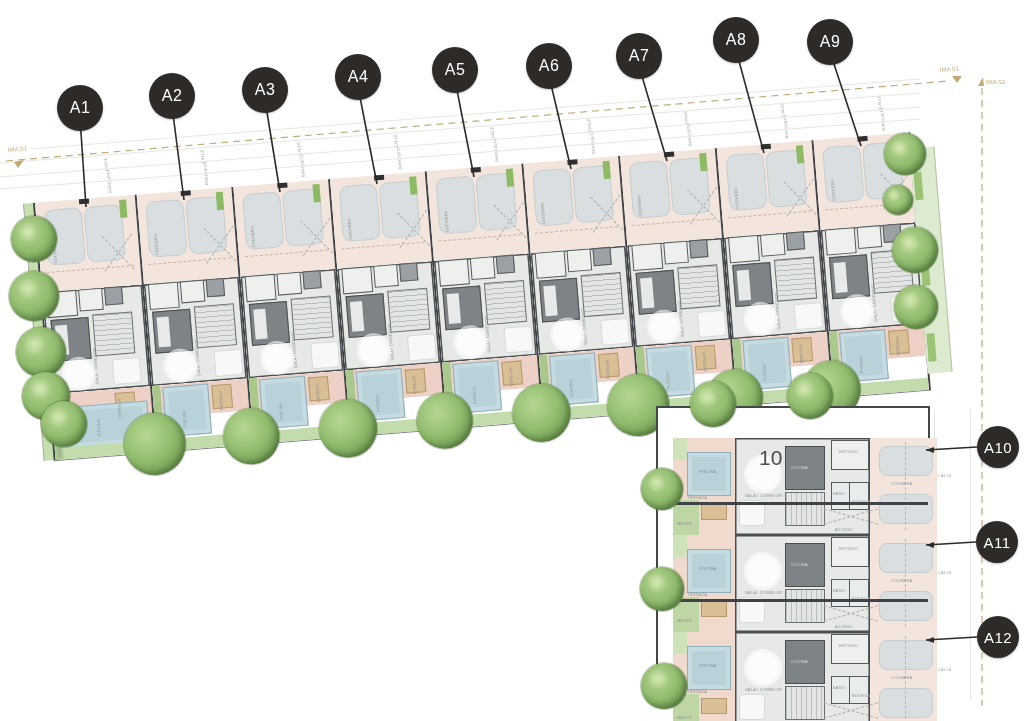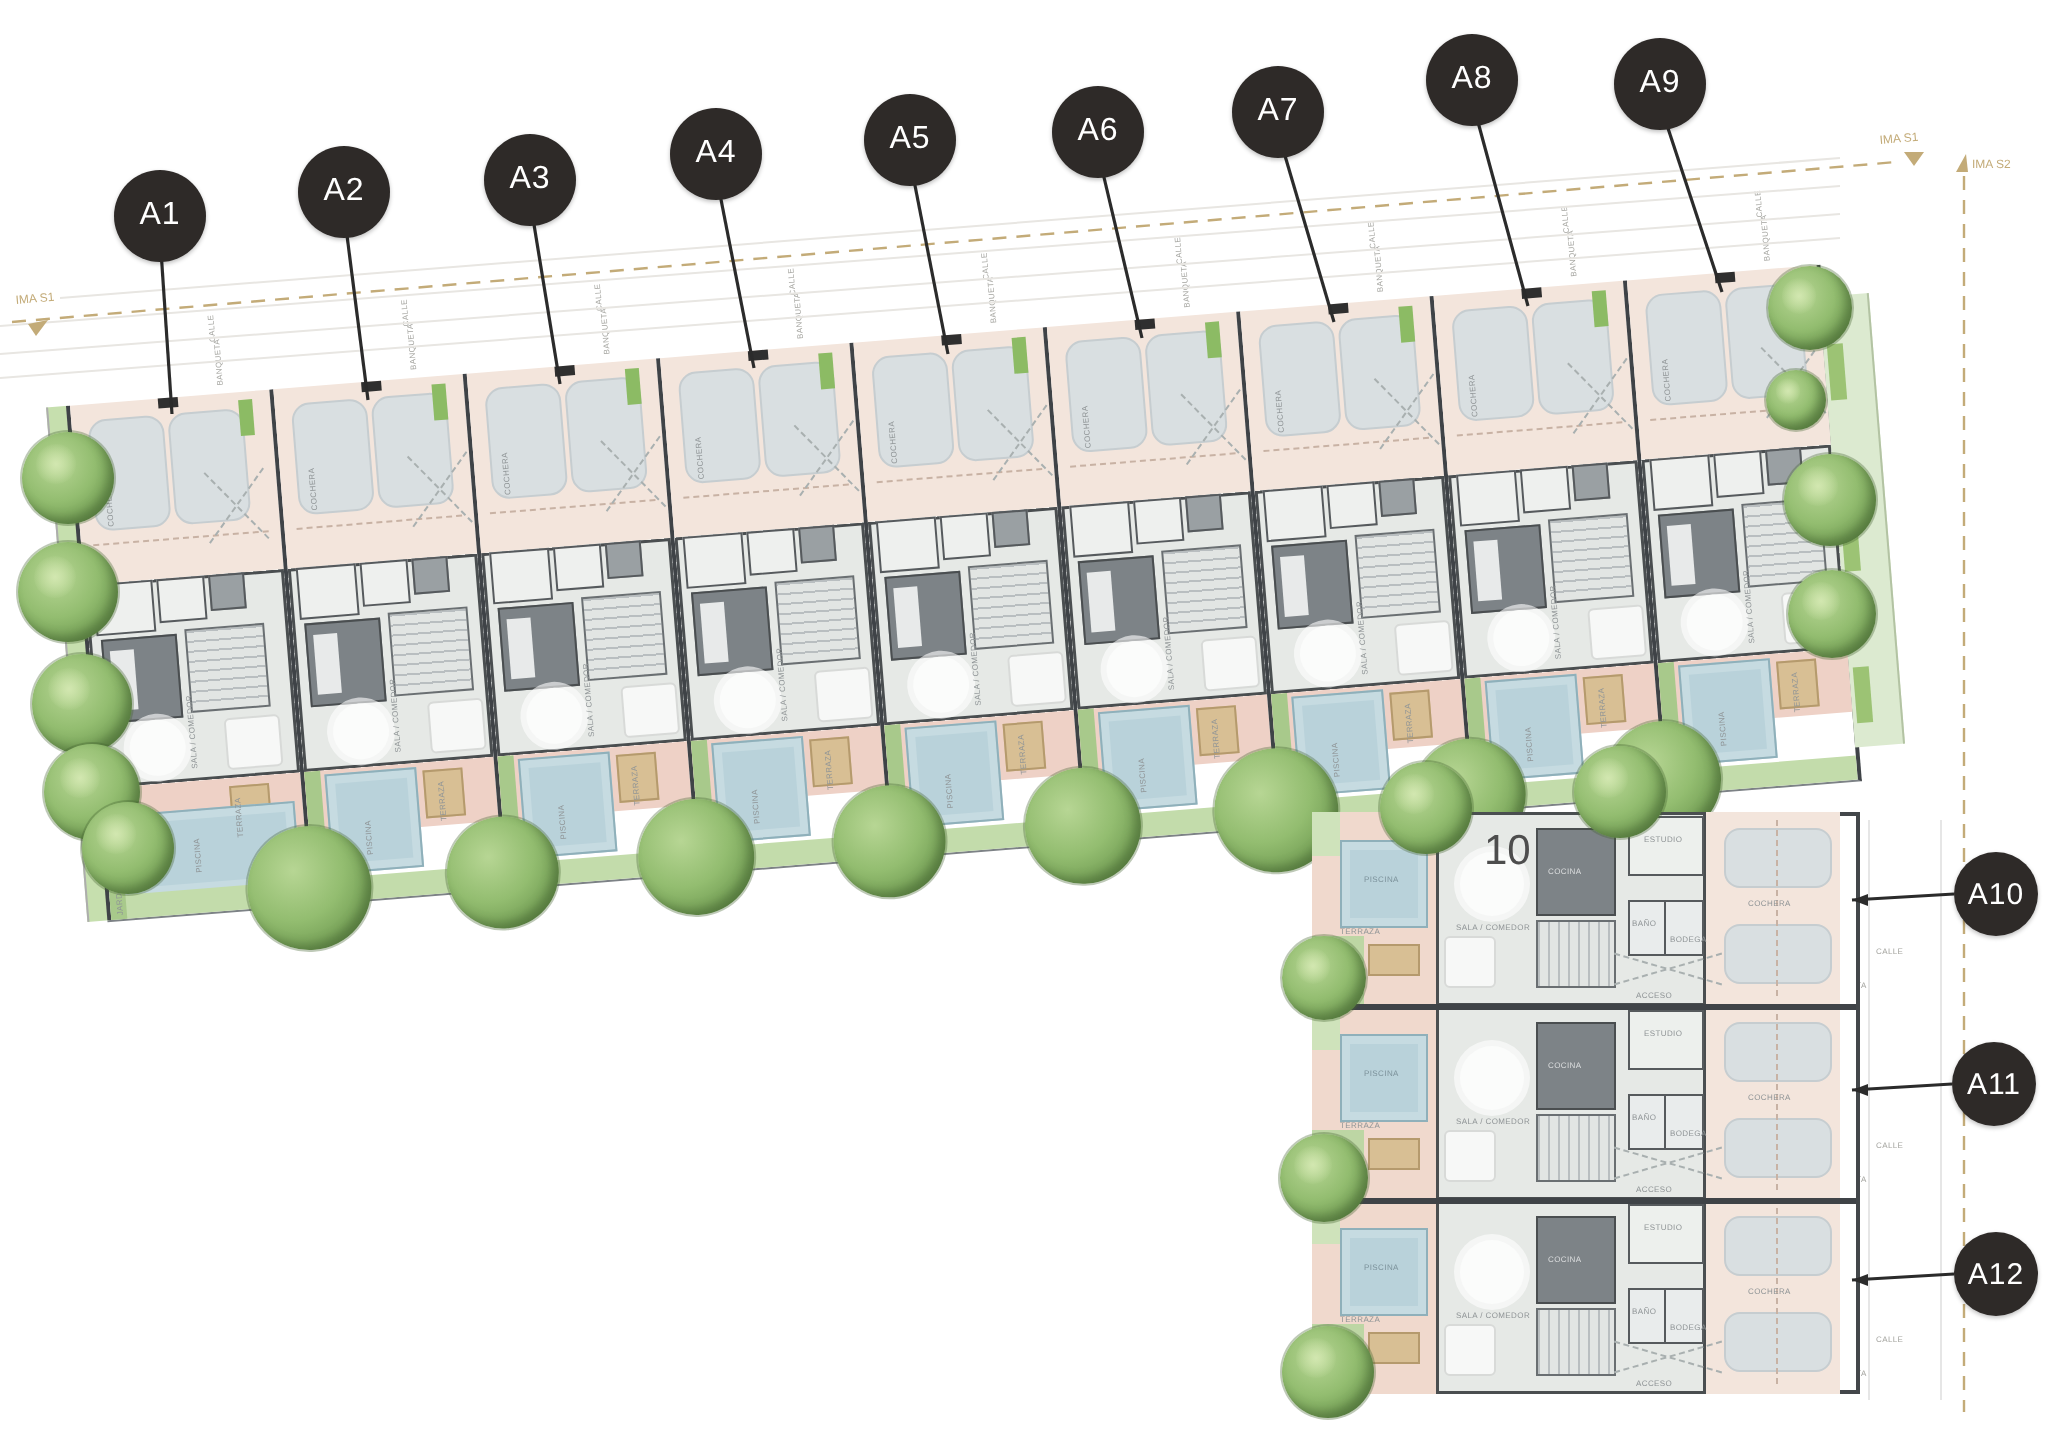--- a/index.html
+++ b/index.html
@@ -47,21 +47,21 @@
   .lbl-banqueta{right:3px;top:-4px;color:#a5a5a0;}
   #leftstrip{position:absolute;left:-10px;top:0;width:10px;height:258px;background:#c6dfae;border-left:1px solid #adadad;}
   #rightstrip{position:absolute;left:878px;top:16px;width:24px;height:226px;background:#dcead0;border-right:1px solid #b3c3a3;}
   #rightstrip .grect2{position:absolute;left:2px;width:8px;height:28px;background:#9cc374;}
   .ltree{position:absolute;border-radius:50%;
     background:radial-gradient(circle at 38% 35%, #b7d694 0%, #93bd70 45%, #6f9a51 78%, #5d8443 100%);
     box-shadow:0 0 0 1px rgba(70,100,50,.35), inset -3px -3px 5px rgba(55,85,40,.45);}
   
   #colblock{position:absolute;left:656px;top:406px;width:274px;height:291px;z-index:10;
     box-shadow:inset 0 0 0 2px #43474a;background:#fff;}
-  .cunit{position:absolute;left:0;width:300px;height:97px;}
+  .cunit{position:absolute;left:17px;width:300px;height:97px;margin-top:32px;}
   .cunit .outdoor{position:absolute;left:0;top:0;width:62px;height:97px;background:#f0d9cd;}
   .cunit .gpatch{position:absolute;left:0;top:62px;width:26px;height:35px;background:#bdd6a4;}
   .cunit .gpatch2{position:absolute;left:0;top:0;width:14px;height:22px;background:#cfe3bb;}
   .cunit .cpool{position:absolute;left:14px;top:14px;width:44px;height:44px;background:#b9d2da;border:1px solid #8fb0ba;
     box-shadow:inset 0 0 0 4px #c6dbe1;box-sizing:border-box;}
   .cunit .ctable{position:absolute;left:28px;top:66px;width:26px;height:16px;background:#d8bf94;border:1px solid #b59a6d;box-sizing:border-box;}
   .cunit .cinterior{position:absolute;left:62px;top:0;width:135px;height:97px;background:#e6e9e6;box-shadow:inset 0 0 0 1.5px #4a4e50;}
   .cunit .cdining{position:absolute;left:74px;top:20px;width:32px;height:32px;border-radius:50%;background:#fbfcfb;box-shadow:0 0 0 3px rgba(255,255,255,.6);}
   .cunit .ckitchen{position:absolute;left:112px;top:8px;width:40px;height:44px;background:#7d8387;border:1px solid #4a4e50;box-sizing:border-box;}
   .cunit .cstairs{position:absolute;left:112px;top:54px;width:40px;height:34px;border:1px solid #6a6f72;box-sizing:border-box;

